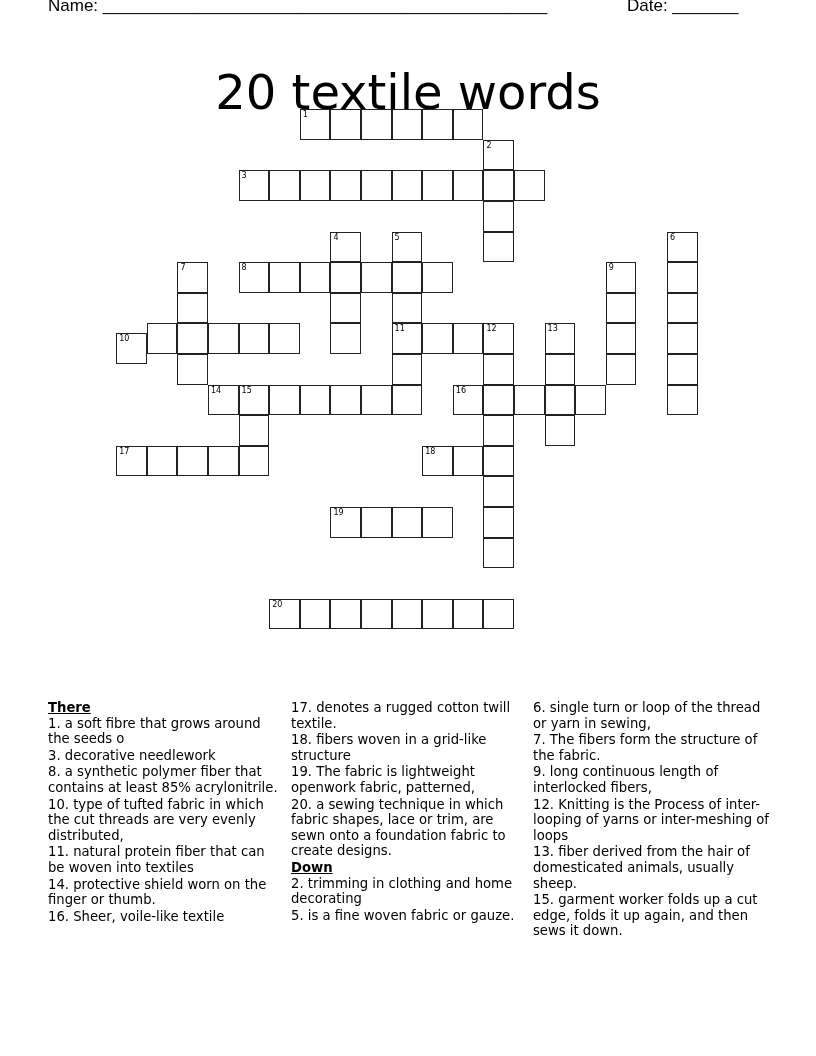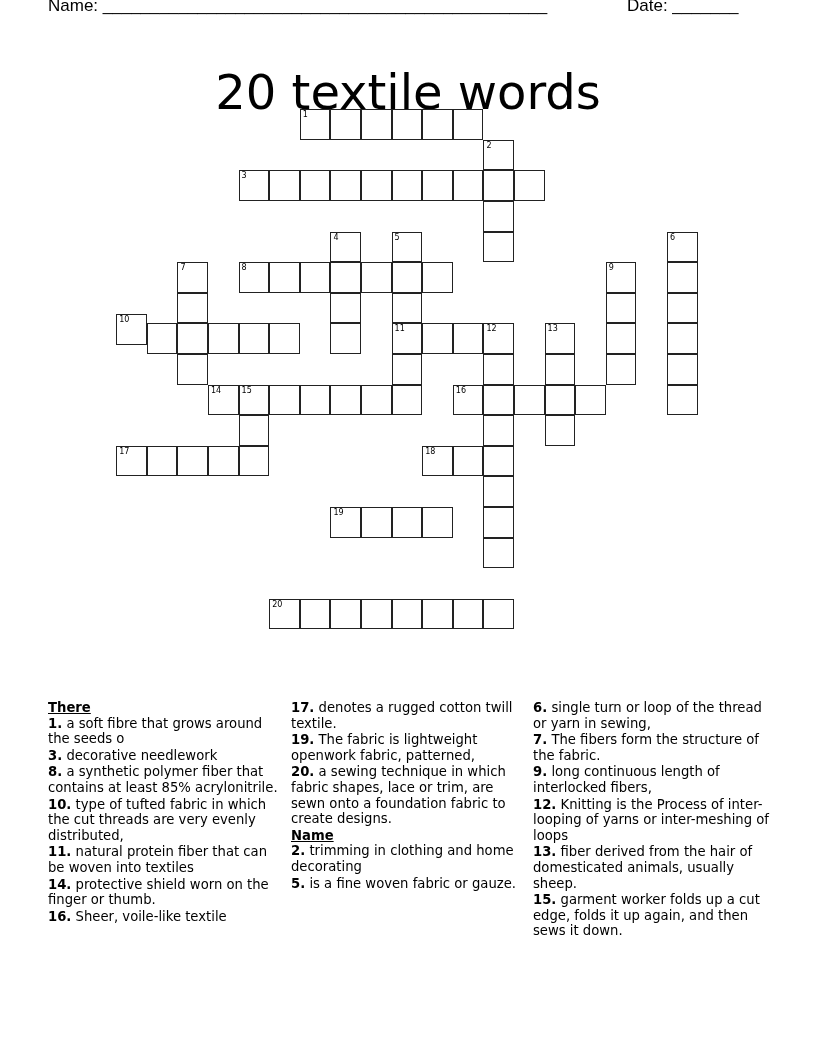--- a/index.html
+++ b/index.html
@@ -10,21 +10,21 @@
   .title { position: absolute; top: 32px; left: 0; width: 816px; text-align: center; font-family: "DejaVu Sans", sans-serif; font-size: 48px; font-weight: normal; letter-spacing: 0px; }
   .grid { position: absolute; left: 117px; top: 110px; }
   .cell { position: absolute; width: 30.6px; height: 30.6px; box-sizing: border-box; border: 1.6px solid #222; background: #fff; margin-left: -0.8px; margin-top: -0.8px; }
   .cell .num { position: absolute; top: 1px; left: 2px; font-size: 8px; line-height: 8px; font-family: "DejaVu Sans", sans-serif; }
   .clues { position: absolute; top: 700px; font-size: 13.2px; line-height: 15.6px; }
   .col1 { left: 48px; width: 235px; }
   .col2 { left: 291px; width: 235px; }
   .col3 { left: 533px; width: 240px; }
   .heading { font-weight: bold; text-decoration: underline; }
   .clue { margin-bottom: 1px; }
-  .clue b { font-weight: bold; }
+  .clue b { font-weight: normal; }
 </style>
 </head>
 <body>
 
 <div class="hdr hdr-name">Name: _______________________________________________</div>
 <div class="hdr hdr-date">Date: _______</div>
 
 <h1 class="title">20 textile words</h1>
 
 <div class="grid" id="grid">
@@ -89,21 +89,21 @@
     <div class="cell" style="left: 153px; top: 153px;"></div>
     <div class="cell" style="left: 183.6px; top: 153px;"></div>
     <div class="cell" style="left: 244.8px; top: 153px;"></div>
     <div class="cell" style="left: 306px; top: 153px;"></div>
     <div class="cell" style="left: 489.6px; top: 153px;">
       <span class="num">9</span>
     </div>
     <div class="cell" style="left: 489.6px; top: 183.6px;"></div>
     <div class="cell" style="left: 489.6px; top: 214.2px;"></div>
     <div class="cell" style="left: 489.6px; top: 244.8px;"></div>
-    <div class="cell" style="left: 0px; top: 205px;">
+    <div class="cell" style="left: 0px; top: 224px;">
       <span class="num">10</span>
     </div>
     <div class="cell" style="left: 30.6px; top: 214.2px;"></div>
     <div class="cell" style="left: 91.8px; top: 214.2px;"></div>
     <div class="cell" style="left: 122.4px; top: 214.2px;"></div>
     <div class="cell" style="left: 153px; top: 214.2px;"></div>
     <div class="cell" style="left: 306px; top: 214.2px;"></div>
     <div class="cell" style="left: 336.6px; top: 214.2px;"></div>
     <div class="cell" style="left: 367.2px; top: 214.2px;">
       <span class="num">12</span>
@@ -172,23 +172,24 @@
   <div class="clue"><b>3.</b><span> decorative needlework</span></div>
   <div class="clue"><b>8.</b><span> a synthetic polymer fiber that contains at least 85% acrylonitrile.</span></div>
   <div class="clue"><b>10.</b><span> type of tufted fabric in which the cut threads are very evenly distributed,</span></div>
   <div class="clue"><b>11.</b><span> natural protein fiber that can be woven into textiles</span></div>
   <div class="clue"><b>14.</b><span> protective shield worn on the finger or thumb.</span></div>
   <div class="clue"><b>16.</b><span> Sheer, voile-like textile</span></div>
 </div>
 
 <div class="clues col2">
   <div class="clue"><b>17.</b><span> denotes a rugged cotton twill textile.</span></div>
+  <div class="clue"><b>18.</b><span> fibers woven in a grid-like structure</span></div>
   <div class="clue"><b>19.</b><span> The fabric is lightweight openwork fabric, patterned,</span></div>
   <div class="clue"><b>20.</b><span> a sewing technique in which fabric shapes, lace or trim, are sewn onto a foundation fabric to create designs.</span></div>
-  <div class="heading">Name</div>
+  <div class="heading">Down</div>
   <div class="clue"><b>2.</b><span> trimming in clothing and home decorating</span></div>
   <div class="clue"><b>5.</b><span> is a fine woven fabric or gauze.</span></div>
 </div>
 
 <div class="clues col3">
   <div class="clue"><b>6.</b><span> single turn or loop of the thread or yarn in sewing,</span></div>
   <div class="clue"><b>7.</b><span> The fibers form the structure of the fabric.</span></div>
   <div class="clue"><b>9.</b><span> long continuous length of interlocked fibers,</span></div>
   <div class="clue"><b>12.</b><span> Knitting is the Process of inter-looping of yarns or inter-meshing of loops</span></div>
   <div class="clue"><b>13.</b><span> fiber derived from the hair of domesticated animals, usually sheep.</span></div>

